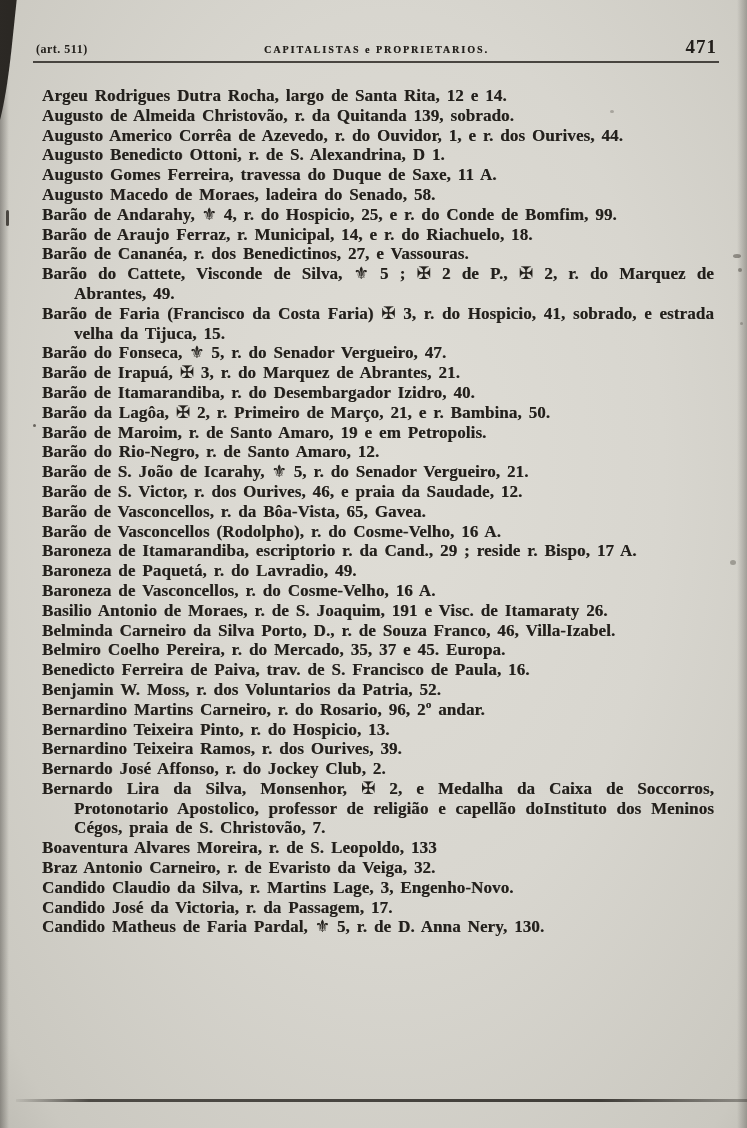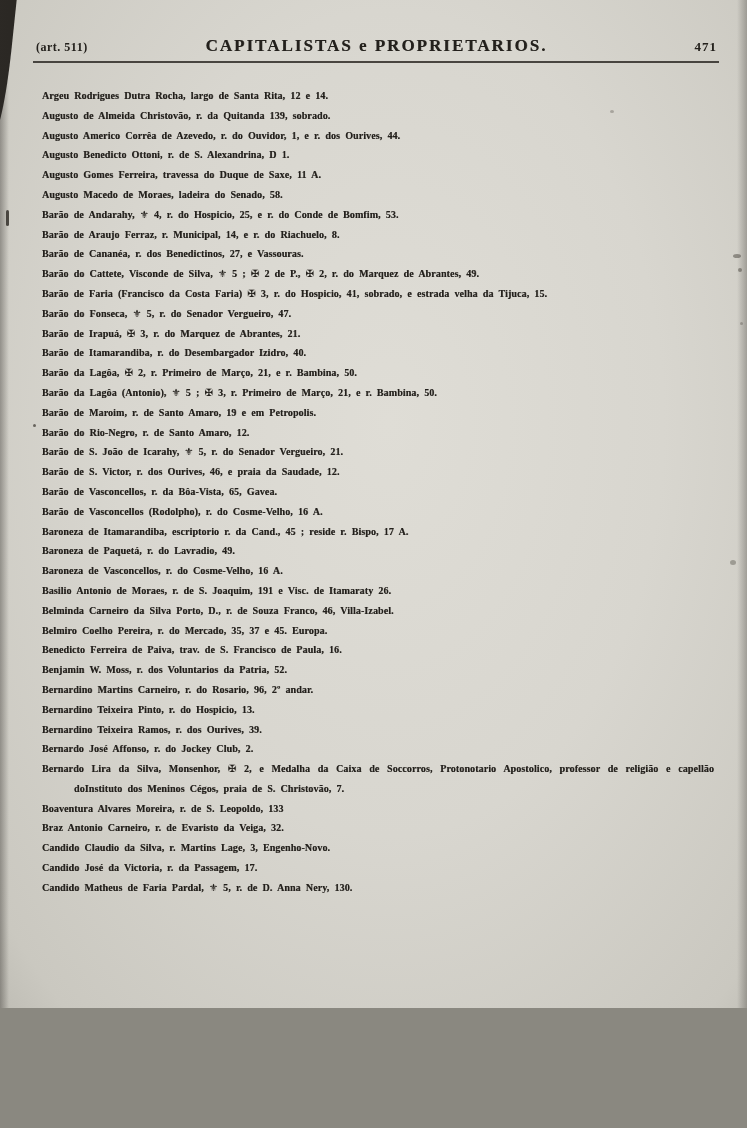--- a/index.html
+++ b/index.html
@@ -3,21 +3,21 @@
 <meta charset="utf-8">
 <style>
   html, body {
     margin: 0;
     padding: 0;
     background: #8a8880;
   }
   .page {
     position: relative;
     width: 747px;
-    height: 1008px;
+    height: 1128px;
     overflow: hidden;
     background:
       radial-gradient(ellipse at 52% 42%, #dfddd6 0%, #d8d6cf 50%, #cac8c0 92%, #bfbdb5 100%);
     font-family: "Liberation Serif", "DejaVu Serif", "DejaVu Sans", serif;
     color: #23201c;
   }
 
   
   .edge-left {
     position: absolute; left: 0; top: 0; bottom: 0; width: 9px;
@@ -46,35 +46,35 @@
 
   
   .header-row {
     position: absolute; top: 36px; left: 36px; right: 30px;
     display: grid; grid-template-columns: 1fr auto 1fr; align-items: baseline;
   }
   .art-ref {
     justify-self: start; font-size: 12px; font-weight: 700; letter-spacing: 0.5px;
   }
   .title {
-    justify-self: center; font-size: 17px; font-weight: 700; letter-spacing: 2px;
+    justify-self: center; font-size: 10px; font-weight: 700; letter-spacing: 2px;
     text-shadow: 0.4px 0.4px 0.6px rgba(30,27,23,0.55);
   }
   .page-num {
-    justify-self: end; font-size: 13px; font-weight: 700; letter-spacing: 1px;
+    justify-self: end; font-size: 19px; font-weight: 700; letter-spacing: 1px;
   }
   .header-rule {
     position: absolute; top: 61px; left: 33px; right: 28px; height: 2px;
     background: #2f2c27; opacity: 0.85;
   }
 
   
   .entries {
     position: absolute; top: 86px; left: 42px; width: 672px;
-    font-size: 10px; font-weight: 700; line-height: 19.8px;
+    font-size: 17px; font-weight: 700; line-height: 19.8px;
     word-spacing: 2.5px; letter-spacing: 0.1px;
     text-align: justify;
     text-shadow: 0.35px 0.35px 0.5px rgba(32,28,24,0.5);
   }
   .entry {
     padding-left: 32px; text-indent: -32px; margin: 0;
   }
 </style>
 </head>
 <body>
@@ -100,37 +100,36 @@
   </div>
   <div class="header-rule"></div>
 
   <div class="entries">
       <p class="entry">Argeu Rodrigues Dutra Rocha, largo de Santa Rita, 12 e 14.</p>
       <p class="entry">Augusto de Almeida Christovão, r. da Quitanda 139, sobrado.</p>
       <p class="entry">Augusto Americo Corrêa de Azevedo, r. do Ouvidor, 1, e r. dos Ourives, 44.</p>
       <p class="entry">Augusto Benedicto Ottoni, r. de S. Alexandrina, D 1.</p>
       <p class="entry">Augusto Gomes Ferreira, travessa do Duque de Saxe, 11 A.</p>
       <p class="entry">Augusto Macedo de Moraes, ladeira do Senado, 58.</p>
-      <p class="entry">Barão de Andarahy, ⚜ 4, r. do Hospicio, 25, e r. do Conde de Bomfim, 53.</p>
-      <p class="entry">Barão de Araujo Ferraz, r. Municipal, 14, e r. do Riachuelo, 8.</p>
+      <p class="entry">Barão de Andarahy, ⚜ 4, r. do Hospicio, 25, e r. do Conde de Bomfim, 99.</p>
+      <p class="entry">Barão de Araujo Ferraz, r. Municipal, 14, e r. do Riachuelo, 18.</p>
       <p class="entry">Barão de Cananéa, r. dos Benedictinos, 27, e Vassouras.</p>
       <p class="entry">Barão do Cattete, Visconde de Silva, ⚜ 5 ; ✠ 2 de P., ✠ 2, r. do Marquez de Abrantes, 49.</p>
       <p class="entry">Barão de Faria (Francisco da Costa Faria) ✠ 3, r. do Hospicio, 41, sobrado, e estrada velha da Tijuca, 15.</p>
       <p class="entry">Barão do Fonseca, ⚜ 5, r. do Senador Vergueiro, 47.</p>
       <p class="entry">Barão de Irapuá, ✠ 3, r. do Marquez de Abrantes, 21.</p>
       <p class="entry">Barão de Itamarandiba, r. do Desembargador Izidro, 40.</p>
       <p class="entry">Barão da Lagôa, ✠ 2, r. Primeiro de Março, 21, e r. Bambina, 50.</p>
-      <p class="entry">Barão da Lagôa (Antonio), ⚜ 5 ; ✠ 3, r. Primeiro de Março, 21, e r. Bambina, 50.</p>
       <p class="entry">Barão de Maroim, r. de Santo Amaro, 19 e em Petropolis.</p>
       <p class="entry">Barão do Rio-Negro, r. de Santo Amaro, 12.</p>
       <p class="entry">Barão de S. João de Icarahy, ⚜ 5, r. do Senador Vergueiro, 21.</p>
       <p class="entry">Barão de S. Victor, r. dos Ourives, 46, e praia da Saudade, 12.</p>
       <p class="entry">Barão de Vasconcellos, r. da Bôa-Vista, 65, Gavea.</p>
       <p class="entry">Barão de Vasconcellos (Rodolpho), r. do Cosme-Velho, 16 A.</p>
-      <p class="entry">Baroneza de Itamarandiba, escriptorio r. da Cand., 45 ; reside r. Bispo, 17 A.</p>
+      <p class="entry">Baroneza de Itamarandiba, escriptorio r. da Cand., 29 ; reside r. Bispo, 17 A.</p>
       <p class="entry">Baroneza de Paquetá, r. do Lavradio, 49.</p>
       <p class="entry">Baroneza de Vasconcellos, r. do Cosme-Velho, 16 A.</p>
       <p class="entry">Basilio Antonio de Moraes, r. de S. Joaquim, 191 e Visc. de Itamaraty 26.</p>
       <p class="entry">Belminda Carneiro da Silva Porto, D., r. de Souza Franco, 46, Villa-Izabel.</p>
       <p class="entry">Belmiro Coelho Pereira, r. do Mercado, 35, 37 e 45. Europa.</p>
       <p class="entry">Benedicto Ferreira de Paiva, trav. de S. Francisco de Paula, 16.</p>
       <p class="entry">Benjamin W. Moss, r. dos Voluntarios da Patria, 52.</p>
       <p class="entry">Bernardino Martins Carneiro, r. do Rosario, 96, 2º andar.</p>
       <p class="entry">Bernardino Teixeira Pinto, r. do Hospicio, 13.</p>
       <p class="entry">Bernardino Teixeira Ramos, r. dos Ourives, 39.</p>

